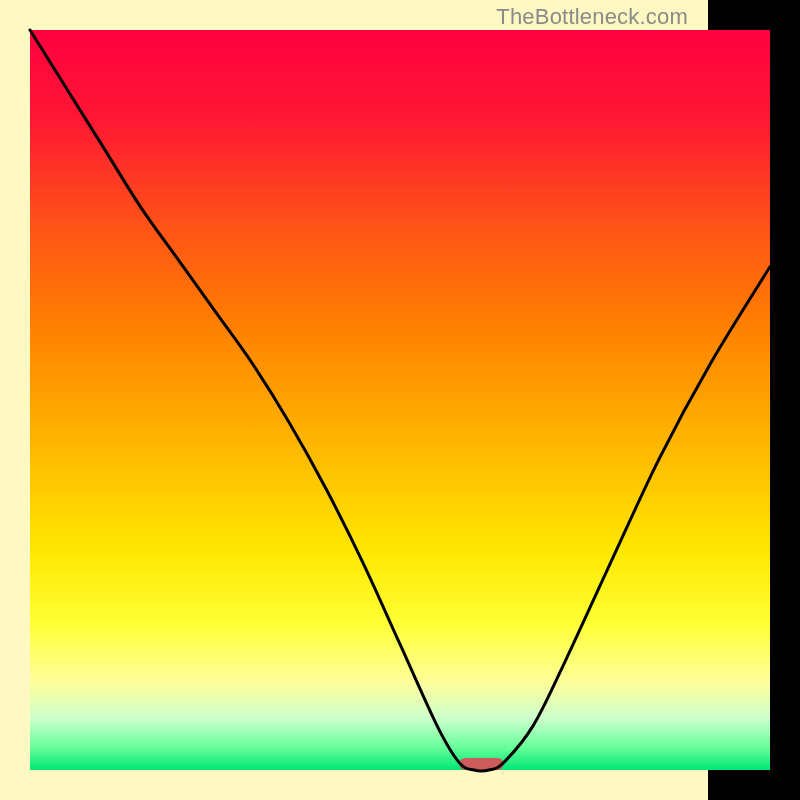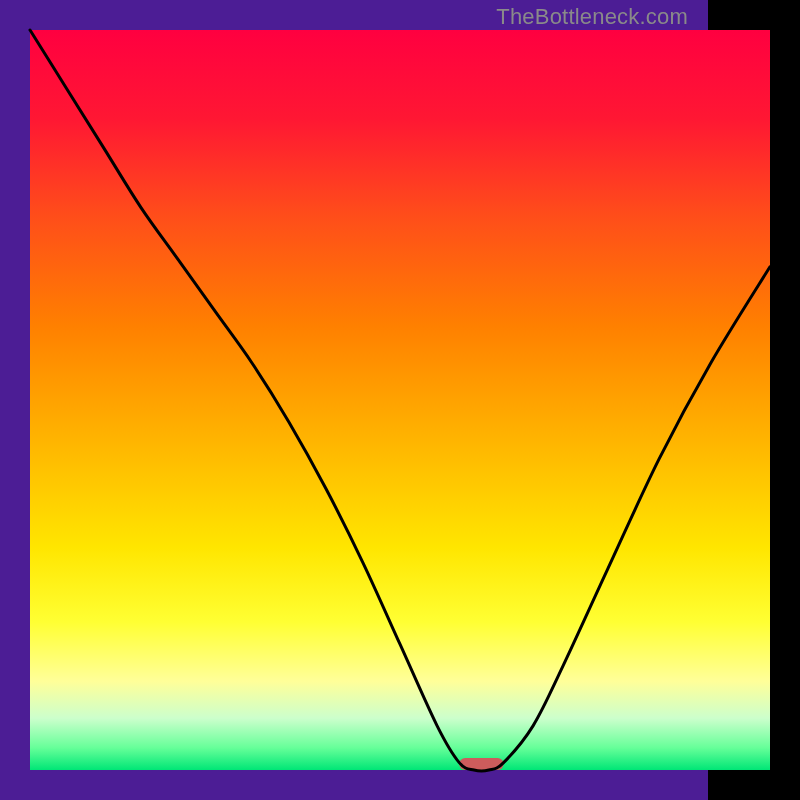--- a/index.html
+++ b/index.html
@@ -7,21 +7,21 @@
     padding: 0;
     width: 800px;
     height: 800px;
     background: #000;
     overflow: hidden;
   }
   .wrap {
     position: relative;
     width: 708px;
     height: 800px;
-    background: #4c1d95;
+    background: #fef9c3;
   }
   .watermark {
     position: absolute;
     top: 4px;
     right: 20px;
     font-family: Arial, Helvetica, sans-serif;
     font-size: 22px;
     font-weight: 500;
     color: #8a8a8a;
     letter-spacing: 0.2px;

